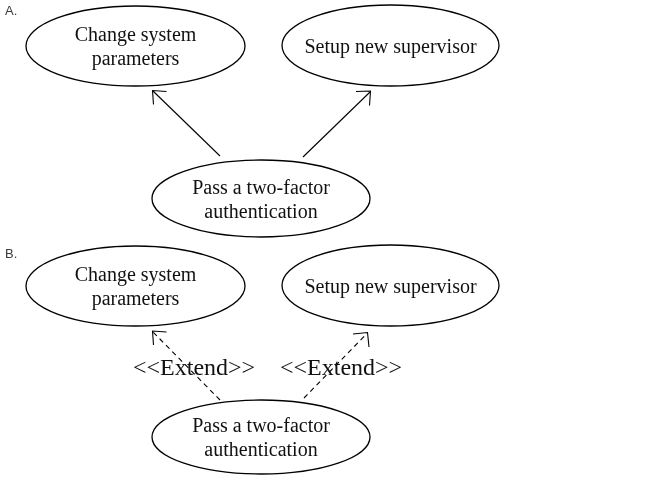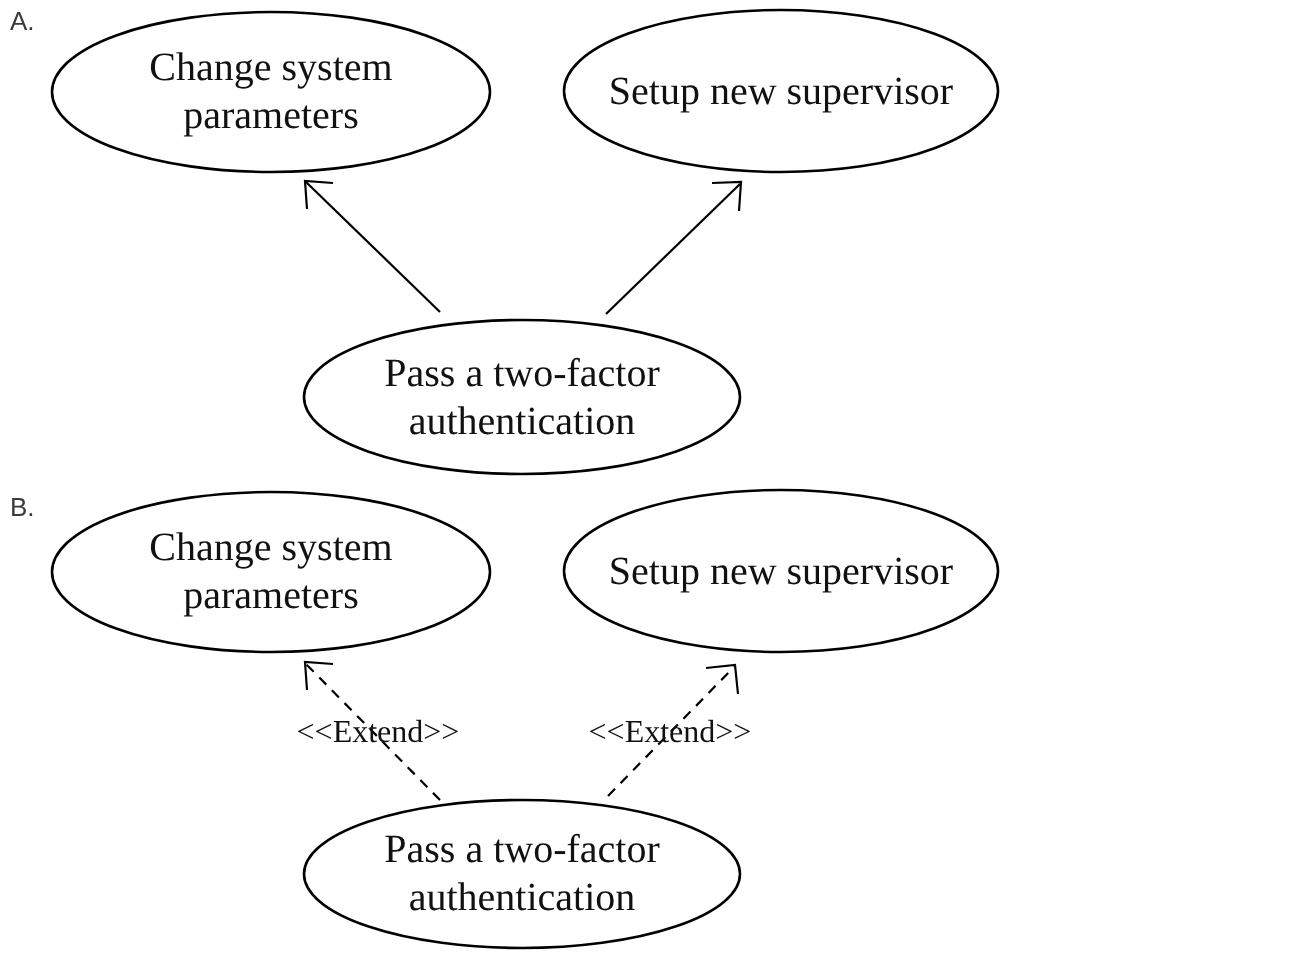--- a/index.html
+++ b/index.html
@@ -34,21 +34,21 @@
   }
   .section-label {
     position: absolute;
     font-family: "Liberation Sans", "DejaVu Sans", sans-serif;
     font-size: 13px;
     line-height: 15px;
     color: #3a3a3a;
   }
   .extend-label {
     position: absolute;
-    font-size: 16px;
+    font-size: 24px;
     line-height: 22px;
     color: #111111;
     text-align: center;
     white-space: nowrap;
   }
 </style>
 </head>
 <body>
 
 <div id="canvas">

